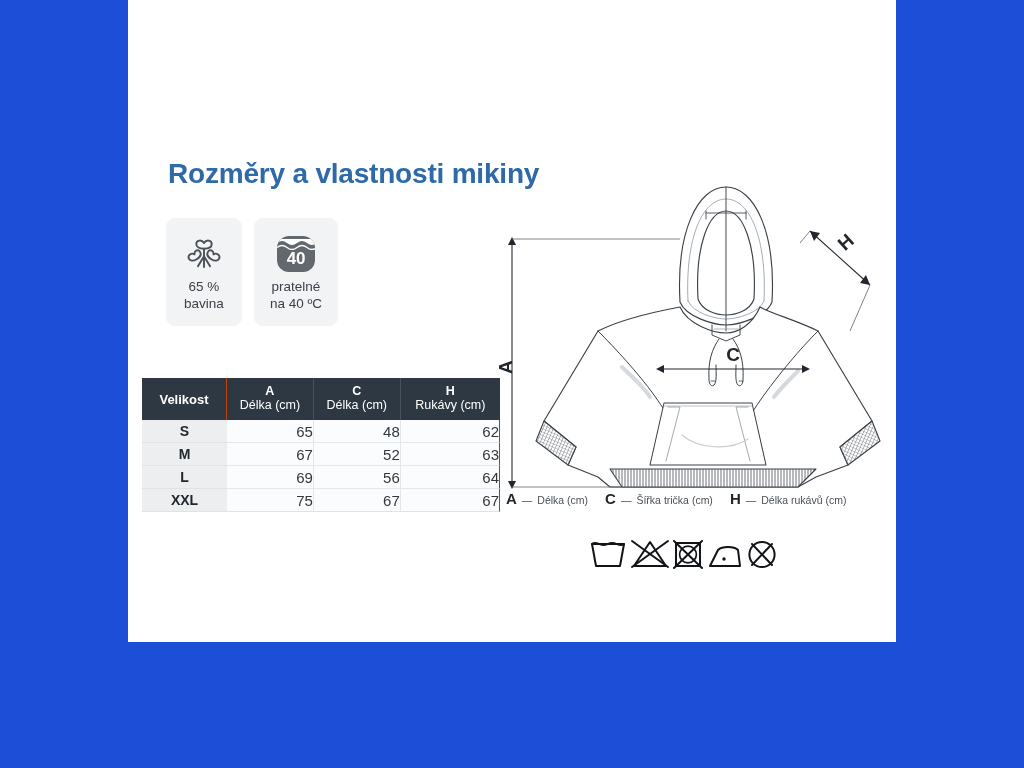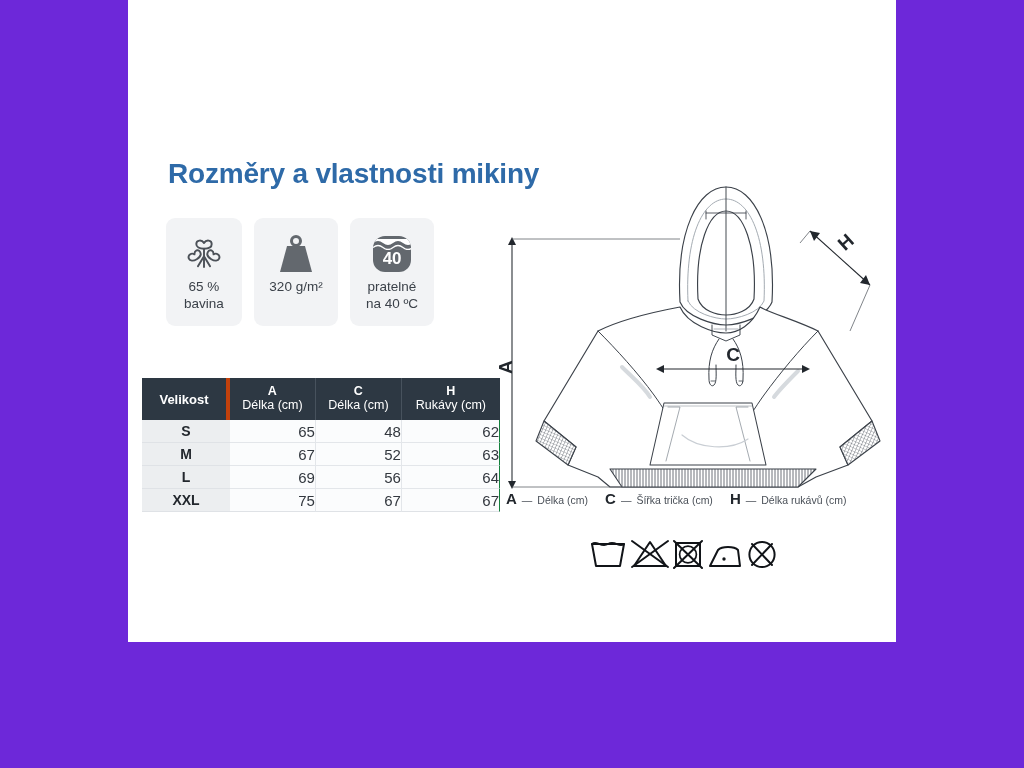--- a/index.html
+++ b/index.html
@@ -1,21 +1,21 @@
 <!DOCTYPE html>
 <html><head>
 <meta charset="utf-8">
 <style>
   html,body{margin:0;padding:0;}
   body{
     width:1024px;height:768px;background:#ffffff;
     font-family:"Liberation Sans", sans-serif;
     -webkit-font-smoothing:antialiased;
   }
-  #canvas{position:relative;width:1024px;height:768px;overflow:hidden;background:#6d28d9;}
+  #canvas{position:relative;width:1024px;height:768px;overflow:hidden;background:#1d4ed8;}
 
   
   .card{position:absolute;left:128px;top:0;width:768px;height:642px;background:#ffffff;}
 
   
   .title{
     position:absolute;left:40px;top:158px;
     font-size:28px;font-weight:bold;letter-spacing:-0.2px;
     color:#2e6aa8;white-space:nowrap;
   }
@@ -66,21 +66,21 @@
     content:"";position:absolute;left:-14px;top:-10px;width:60px;height:60px;
     background:repeating-linear-gradient(-64deg,#ffffff 0 2.4px,#63686e 2.4px 6.2px);
   }
 
   
   .tbl{position:absolute;left:14px;top:378px;width:358px;border-collapse:separate;border-spacing:0;}
   .tbl td,.tbl th{padding:0;margin:0;}
   .th-size{
     background:#2d3843;color:#ffffff;font-size:13px;font-weight:bold;
     text-align:center;height:42px;vertical-align:middle;width:84px;
-    border-right:4px solid #c2410c;
+    border-right:1px solid #c2410c;
   }
   .th-col{
     background:#2d3843;color:#ffffff;text-align:center;height:42px;
     vertical-align:middle;border-right:1px solid #47525d;
   }
   .th-col:last-child{border-right:none;}
   .th-letter{font-size:12.5px;font-weight:bold;line-height:1.08;letter-spacing:.3px;}
   .th-sub{font-size:12.5px;font-weight:normal;line-height:1.18;}
   .td-size{
     background:#eceef0;color:#22272d;font-size:14px;font-weight:bold;
@@ -126,31 +126,20 @@
             </g>
           </svg>
         </div>
         <div class="tile-txt">
           <span>65 %</span><br>
           <span>bavina</span>
         </div>
       </div>
 
 
-      <div class="tile wide">
-        <div class="tile-ico">
-          <div class="weight-ico">
-            <div class="weight-ring"></div>
-            <div class="weight-body"></div>
-          </div>
-        </div>
-        <div class="tile-txt">
-          <span>320 g/m²</span>
-        </div>
-      </div>
 
       <div class="tile wide">
         <div class="tile-ico">
           <div class="wash-ico">
             <svg class="wash-wave" viewBox="0 0 38 11" preserveAspectRatio="none">
               <path d="M0 4 Q5 0 10 4 T20 4 T30 4 T40 4 L40 -6 L0 -6 Z" fill="#ffffff"></path>
               <path d="M0 8.5 Q5 4.5 10 8.5 T20 8.5 T30 8.5 T40 8.5" fill="none" stroke="#ffffff" stroke-width="1.3"></path>
             </svg>
             <div class="wash-num">40</div>
           </div>

